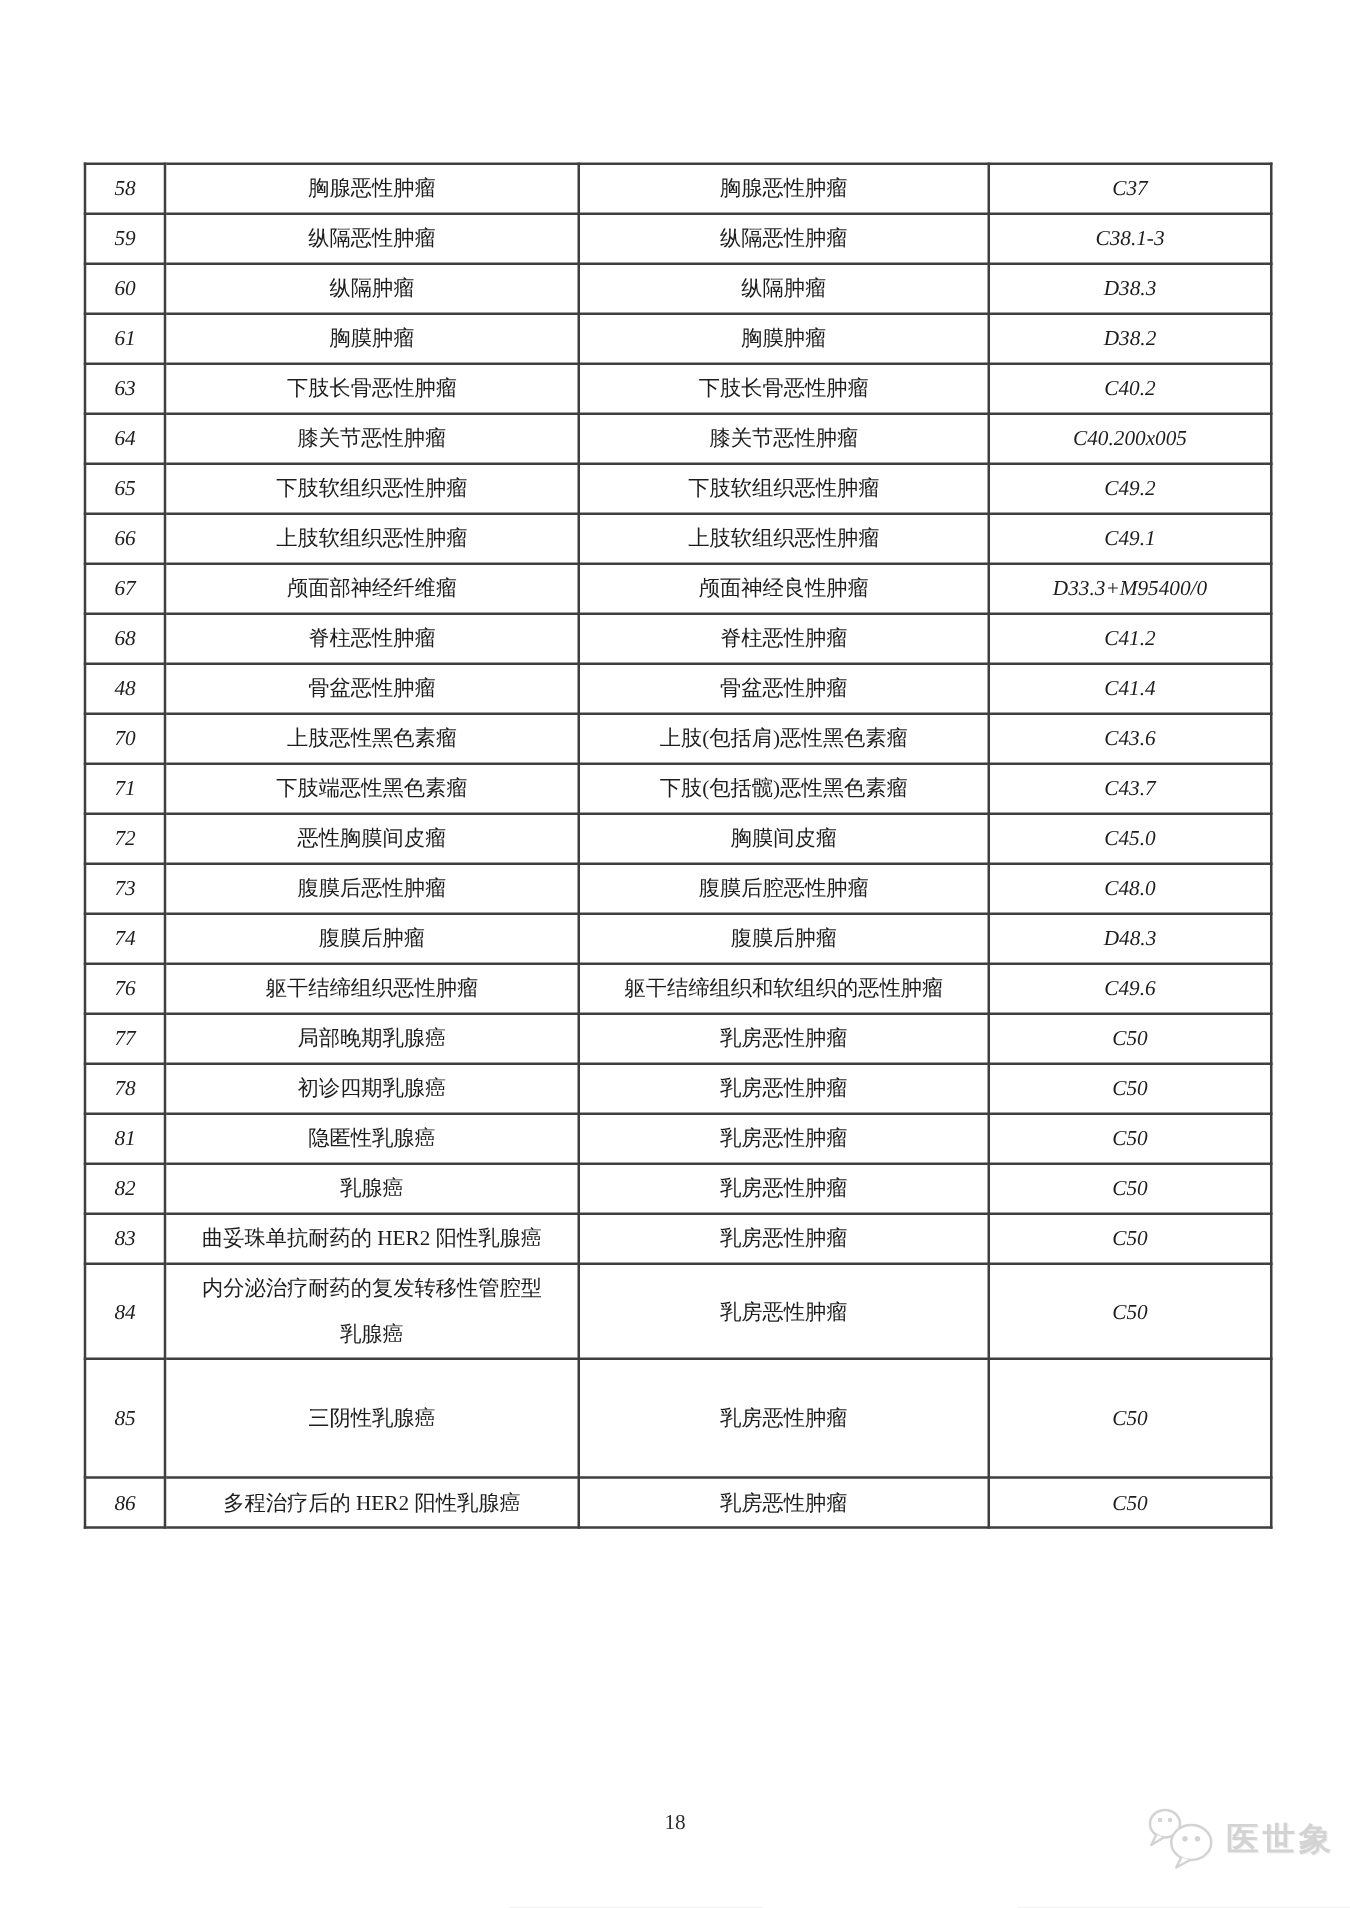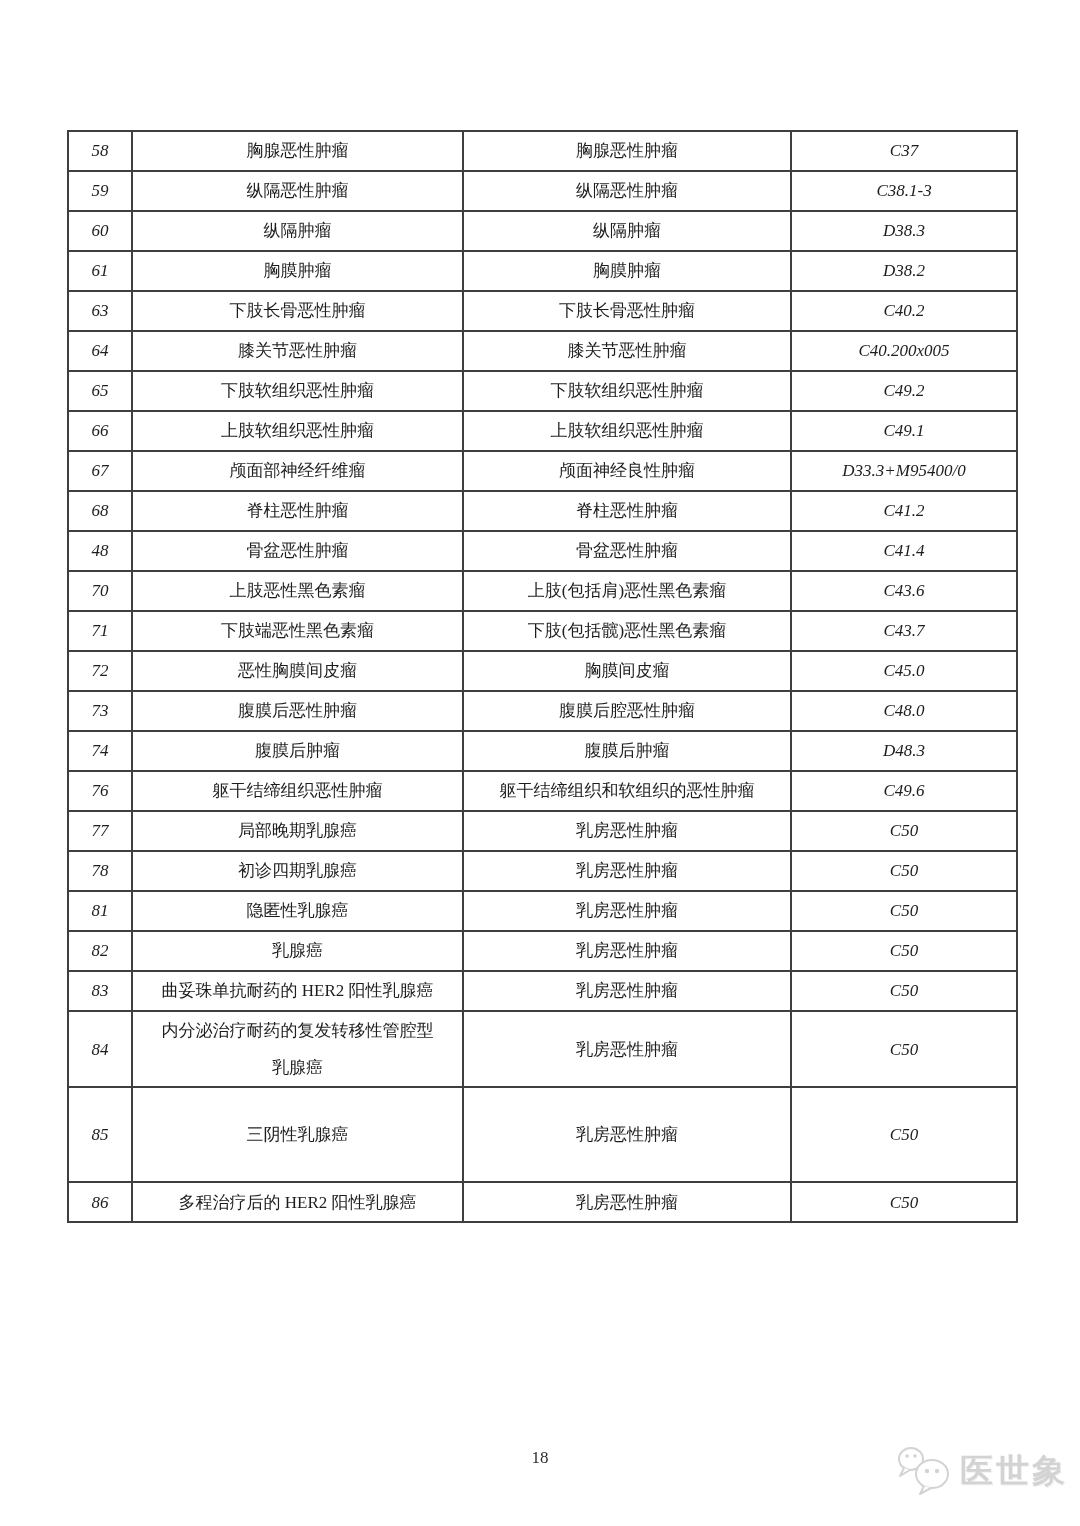--- a/index.html
+++ b/index.html
@@ -46,21 +46,21 @@
   }
   .watermark {
     position: absolute;
     top: 1445px;
     right: 12px;
     display: flex;
     align-items: center;
     gap: 7px;
     color: #d3d3d3;
     font-family: "Liberation Sans", "DejaVu Sans", sans-serif;
-    font-size: 33px;
+    font-size: 26px;
     font-weight: bold;
     letter-spacing: 3px;
     user-select: none;
   }
   .watermark .wm-text { text-shadow: 1px 1px 0 #f2f2f2; }
 </style>
 </head>
 <body>
 
 <div class="page">

